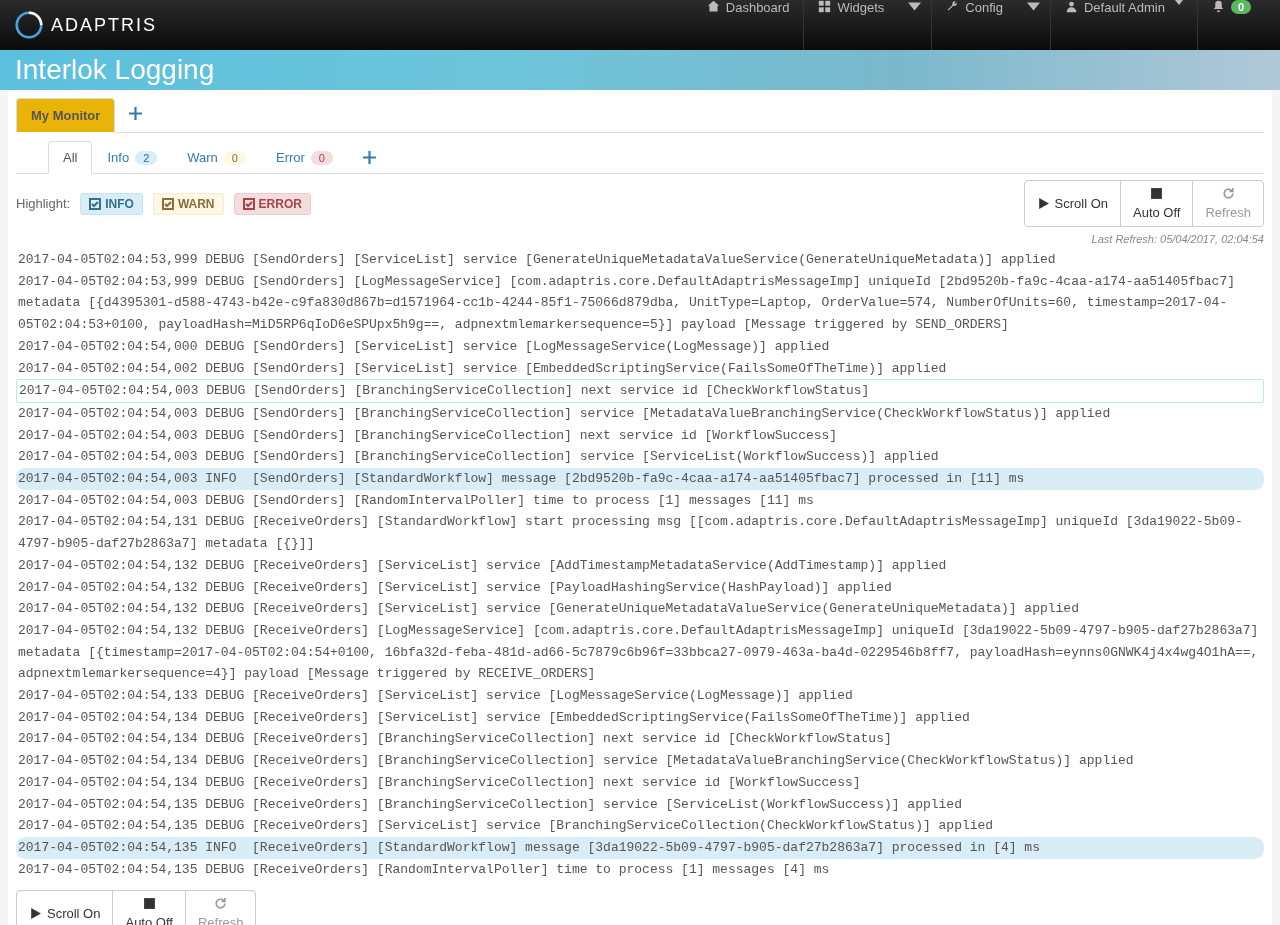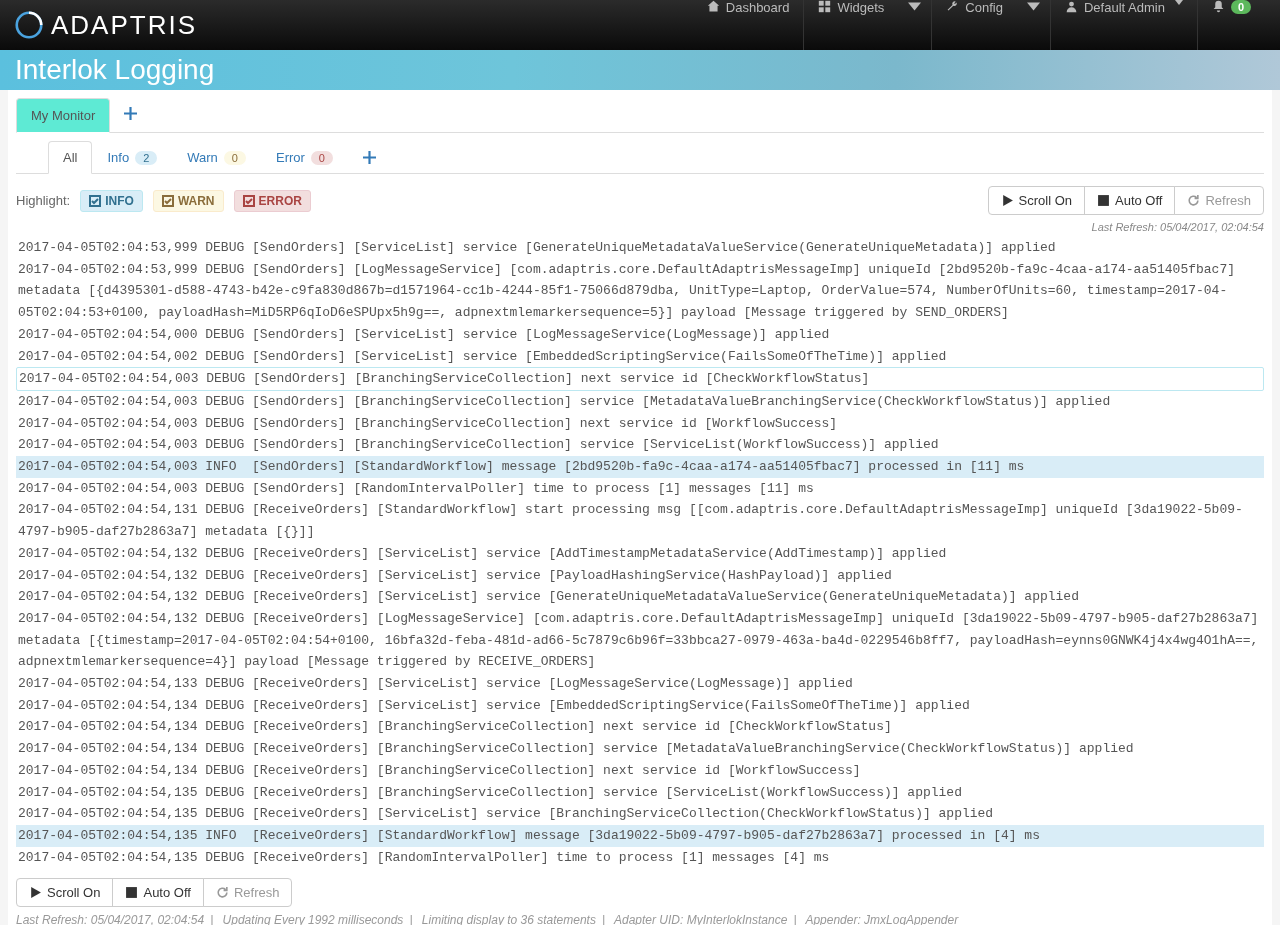--- a/index.html
+++ b/index.html
@@ -1,54 +1,54 @@
 <!DOCTYPE html>
 <html><head>
 <meta charset="utf-8">
 <style>
 * { box-sizing: border-box; margin: 0; padding: 0; }
 body { font-family: "Helvetica Neue", Helvetica, Arial, sans-serif; font-size: 14px; color: #333; background: #f5f5f5; width: 1280px; }
 .navbar { background: #000; background: linear-gradient(to bottom, #2b2b2b 0%, #0a0a0a 100%); height: 50px; display: flex; align-items: center; padding: 0 15px; }
-.navbar-brand { color: #fff; font-size: 26px; font-weight: 300; letter-spacing: 2px; display: flex; align-items: center; gap: 8px; font-family: Arial, sans-serif; }
+.navbar-brand { color: #fff; font-size: 18px; font-weight: 300; letter-spacing: 2px; display: flex; align-items: center; gap: 8px; font-family: Arial, sans-serif; }
 .navbar-brand .logo-icon { width: 28px; height: 28px; }
 .navbar-nav { margin-left: auto; display: flex; align-items: center; height: 100%; }
 .nav-item { color: #bbb; padding: 0 14px; height: 100%; display: flex; align-items: flex-start; cursor: pointer; gap: 6px; font-size: 13px; }
 .nav-divider { width: 1px; height: 50px; background: #333; }
 .nav-dropdown-toggle { padding: 0 10px; }
 .badge-notif { background: #5cb85c; color: #fff; border-radius: 10px; padding: 1px 7px; font-size: 11px; font-weight: bold; }
 .page-header { background: linear-gradient(to right, #5bc0de, #6ec5da 40%, #7bb8cc 70%, #b0c8d8); padding: 4px 15px; }
 .page-header h1 { color: #fff; font-size: 28px; font-weight: 400; }
 .container { background: #fff; margin: 0 8px 8px 8px; padding: 8px; }
 .tabs { display: flex; border-bottom: 1px solid #ddd; margin-bottom: 8px; }
 .tab { padding: 9px 14px; cursor: pointer; color: #337ab7; font-size: 13px; border: 1px solid transparent; border-radius: 4px 4px 0 0; margin-bottom: -1px; }
-.tab.active { border: 1px solid #ddd; border-bottom-color: #fff; background: #5eead4; color: #555; }
+.tab.active { border: 1px solid #ddd; border-bottom-color: #fff; background: #eab308; color: #555; font-weight: bold; }
 .tab-add { color: #337ab7; padding: 9px 14px; cursor: pointer; }
-.inner-tabs { display: flex; border-bottom: 1px solid #ddd; margin-bottom: 12px; padding-left: 32px; }
+.inner-tabs { display: flex; border-bottom: 1px solid #ddd; margin-bottom: 6px; padding-left: 32px; }
 .inner-tab { padding: 8px 14px; cursor: pointer; color: #337ab7; font-size: 13px; border: 1px solid transparent; border-radius: 4px 4px 0 0; margin-bottom: -1px; display: flex; align-items: center; gap: 6px; }
 .inner-tab.active { border: 1px solid #ddd; border-bottom-color: #fff; background: #fff; color: #555; }
 .count-badge { background: #eee; border-radius: 10px; padding: 1px 8px; font-size: 11px; color: #666; }
 .count-badge.blue { background: #d9edf7; color: #31708f; }
 .count-badge.yellow { background: #fcf8e3; color: #8a6d3b; }
 .count-badge.red { background: #f2dede; color: #a94442; }
 .toolbar { display: flex; align-items: center; gap: 10px; margin: 6px 0; font-size: 13px; }
 .highlight-label { color: #666; }
 .hlbtn { padding: 3px 8px; border-radius: 3px; font-size: 12px; font-weight: bold; cursor: pointer; display: inline-flex; align-items: center; gap: 4px; }
 .hlbtn.info { background: #d9edf7; color: #31708f; border: 1px solid #bce8f1; }
 .hlbtn.warn { background: #fcf8e3; color: #8a6d3b; border: 1px solid #faebcc; }
 .hlbtn.error { background: #f2dede; color: #a94442; border: 1px solid #ebccd1; }
 .btn-group { margin-left: auto; display: flex; }
 .btn { padding: 6px 12px; border: 1px solid #ccc; background: #fff; font-size: 13px; cursor: pointer; display: flex; align-items: center; gap: 5px; color: #333; }
 .btn:first-child { border-radius: 4px 0 0 4px; }
 .btn:last-child { border-radius: 0 4px 4px 0; }
-.btn + .btn { margin-left: -1px; }
+.btn + .btn { margin-left: -1px; flex-direction: column; }
 .btn.disabled { color: #999; cursor: not-allowed; }
 .last-refresh-top { font-size: 11px; color: #888; font-style: italic; text-align: right; margin-top: 2px; }
 .log-lines { font-family: "Courier New", monospace; font-size: 13px; line-height: 1.67; color: #555; margin-top: 4px; }
 .log-line { white-space: pre-wrap; word-break: break-word; padding: 0 2px; }
-.log-line.hl-info { background: #d9edf7; border-radius: 0; }
+.log-line.hl-info { background: #d9edf7; border-radius: 9px; }
 .log-line.hl-box { border: 1px solid #bce8f1; border-radius: 2px; }
 .bottom-toolbar { display: flex; gap: 0; margin: 10px 0 6px 0; }
 .bottom-toolbar .btn:first-child { border-radius: 4px 0 0 4px; }
 .bottom-toolbar .btn:last-child { border-radius: 0 4px 4px 0; }
 .status-line { font-size: 12px; color: #999; font-style: italic; margin-top: 4px; }
 .status-line .sep { margin: 0 6px; }
 .footer { background: #222; color: #888; padding: 14px 15px; font-size: 13px; display: flex; gap: 10px; align-items: center; }
 .icon-sm { width: 13px; height: 13px; display: inline-block; }
 .checkbox-icon { width: 12px; height: 12px; }
 </style>

